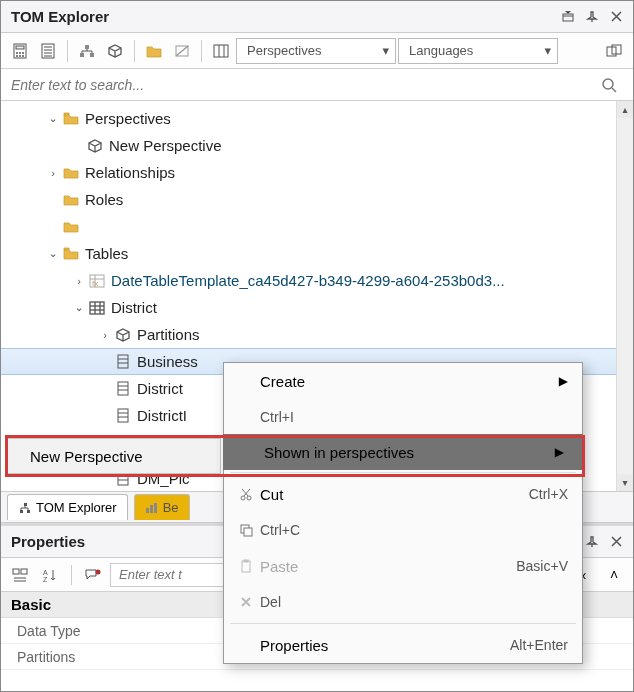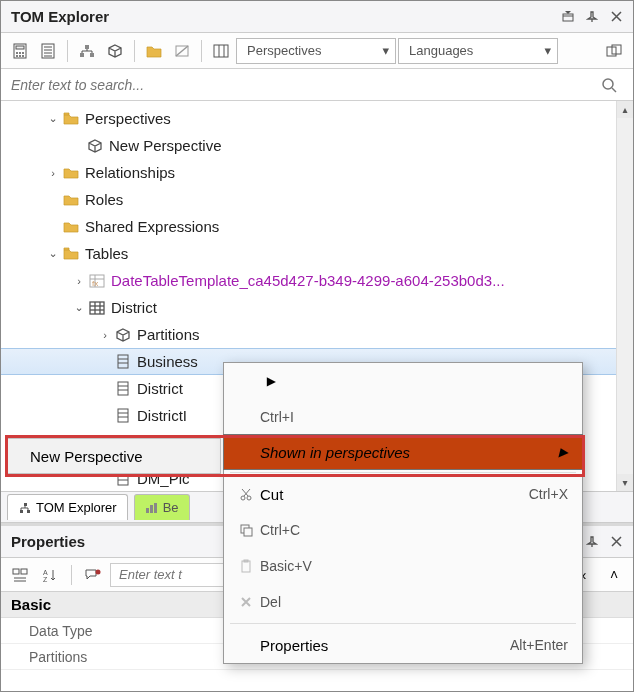--- a/index.html
+++ b/index.html
@@ -104,21 +104,21 @@
   }
   .tree-row .indent { display:inline-block; height:1px; }
   .tree-row .expander {
     width: 16px; text-align:center; font-size:11px; color:#555;
     cursor: pointer;
   }
   .tree-row .nicon {
     width: 20px; display:flex; align-items:center; justify-content:center;
   }
   .tree-row .label { padding-left:4px; font-size:15px; color:#222; overflow:hidden; text-overflow:ellipsis; }
-  .tree-row.dimmed .label { color:#a21caf; }
+  .tree-row.dimmed .label { color:#0c4a6e; }
   .tree-row.selected {
     background: linear-gradient(#e6f0fb, #d8e8f9);
     border: 1px solid #a6c8ea;
     border-left:none; border-right:none;
   }
   .tabstrip {
     display:flex; align-items:center;
     height: 32px;
     background:#f5f5f7;
     border-top:1px solid #ccc;
@@ -128,21 +128,21 @@
   }
   .tabstrip .tab {
     display:flex; align-items:center; gap:6px;
     height: 26px; padding: 0 10px;
     border:1px solid #bbb; border-bottom:none;
     background:#fff;
     font-size:13px;
     border-radius: 3px 3px 0 0;
     cursor:pointer;
   }
-  .tabstrip .tab.inactive { background:#bef264; color:#555; }
+  .tabstrip .tab.inactive { background:#eab308; color:#555; }
 
   .props-panel { border-top: 3px solid #d9d9d9; }
   .props-toolbar {
     display:flex; align-items:center;
     height: 34px;
     background:#fdfdfd;
     border-bottom:1px solid #d0d0d0;
     padding: 0 6px;
     gap: 4px;
   }
@@ -160,44 +160,43 @@
     padding: 4px 10px;
     border-bottom:1px solid #ddd;
     font-size:15px;
   }
   .props-grid .prop-row {
     display:flex; align-items:center;
     height: 26px;
     border-bottom:1px solid #eee;
   }
   .props-grid .prop-row .pname {
-    width: 50%; padding-left: 28px; color:#666; font-size:14px;
+    width: 50%; padding-left: 16px; color:#666; font-size:14px;
   }
 
   
   .context-menu {
     position:absolute;
     background:#fafafa;
     border:1px solid #999;
     box-shadow: 4px 4px 12px rgba(0,0,0,0.25);
     width: 360px;
     font-size:15px;
     z-index: 50;
   }
   .context-menu .cm-row {
     display:flex; align-items:center;
     height: 36px;
     padding: 0 14px 0 8px;
     cursor: default;
   }
   .context-menu .cm-row.highlight {
-    background: #c2410c;
-    border:1px solid #737373;
+    background: #737373;
+    border:5px solid #737373;
     margin:-1px;
-    font-style:italic;
   }
   .context-menu .cm-row.disabled { color:#aaa; cursor:default; }
   .context-menu .cm-icon { width:28px; display:flex; justify-content:center; color:#777; }
   .context-menu .cm-label { flex:1; }
   .context-menu .cm-shortcut { color:#555; font-size:14px; }
   .context-menu .cm-arrow { width:16px; text-align:right; font-size:12px; }
   .context-menu .cm-sep { height:1px; background:#ddd; margin: 3px 6px; }
 
   
   .callout {
@@ -372,21 +371,20 @@
       <span class="label">Roles</span>
     </div>
 
     <div class="tree-row">
       <span class="indent" style="width:60px"></span>
       <span class="nicon">
           <svg width="16" height="13">
             <path class="folder-y" d="M1 3 h5 l2 2 h7 v7 h-14 z"></path>
           </svg>
         </span>
-      <span class="label">Shared Expressions</span>
     </div>
 
     <div class="tree-row">
       <span class="indent" style="width:44px"></span>
       <span class="expander">⌄</span>
       <span class="nicon">
           <svg width="16" height="13">
             <path class="folder-y" d="M1 3 h5 l2 2 h7 v7 h-14 z M1 3 v-2 h5 v2"></path>
           </svg>
         </span>
@@ -571,20 +569,21 @@
   </div>
 </div>
 
 <div class="new-persp-badge" style="left:6px; top:437px; width:214px">
   <span>New Perspective</span>
 </div>
 
 <div class="context-menu" style="left:222px; top:361px">
   <div class="cm-row">
     <span class="cm-icon"></span>
+    <span class="cm-label">Create</span>
     <span class="cm-arrow">▶</span>
   </div>
   <div class="cm-row">
     <span class="cm-icon"></span>
     <span class="cm-shortcut">Ctrl+I</span>
   </div>
   <div class="cm-row highlight">
     <span class="cm-icon"></span>
     <span class="cm-label">Shown in perspectives</span>
     <span class="cm-arrow">▶</span>
@@ -610,20 +609,21 @@
       </span>
     <span class="cm-shortcut">Ctrl+C</span>
   </div>
   <div class="cm-row disabled">
     <span class="cm-icon">
         <svg width="14" height="14">
           <rect x="3" y="2" width="8" height="11" fill="none" stroke="#bbb"></rect>
           <rect x="5" y="1" width="4" height="2" fill="#ccc" stroke="#bbb"></rect>
         </svg>
       </span>
+    <span class="cm-label">Paste</span>
     <span class="cm-shortcut">Basic+V</span>
   </div>
   <div class="cm-row disabled">
     <span class="cm-icon">
         <svg width="14" height="14">
           <path d="M3 3 L11 11 M11 3 L3 11" stroke="#bbb" stroke-width="2"></path>
         </svg>
       </span>
     <span class="cm-shortcut">Del</span>
   </div>

